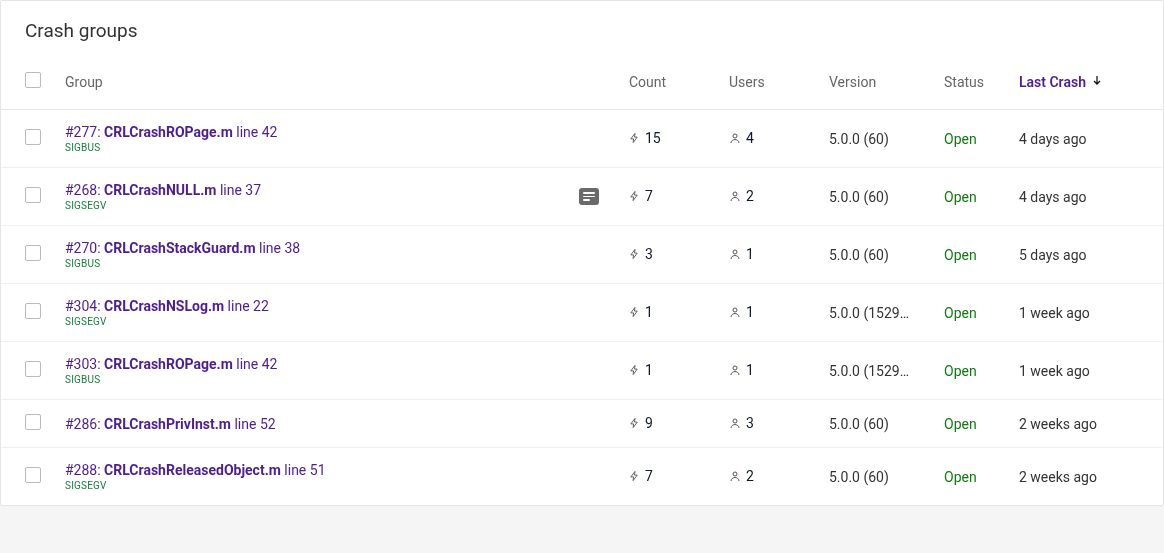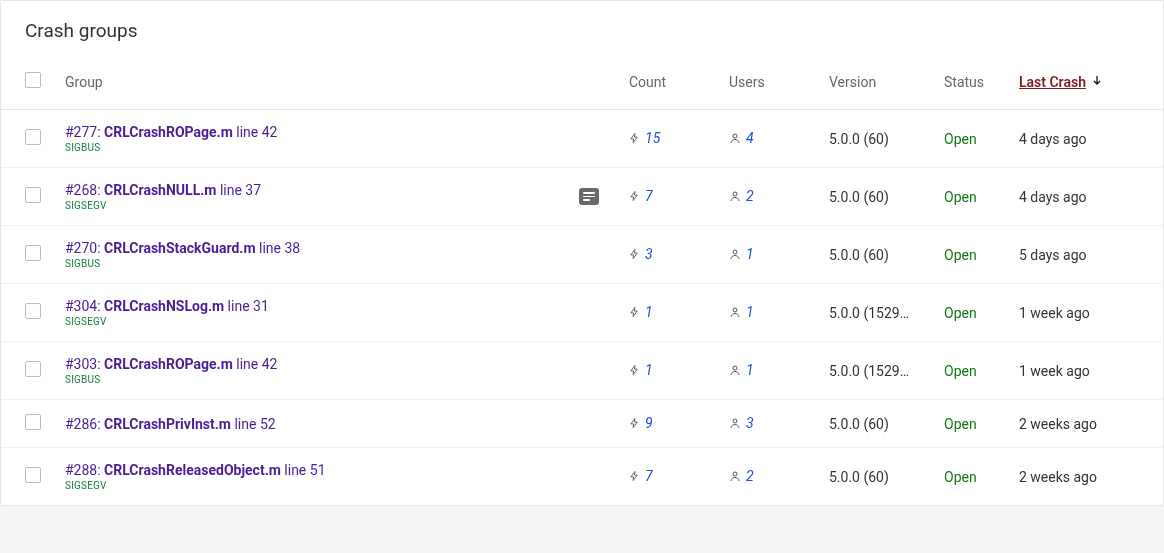--- a/index.html
+++ b/index.html
@@ -28,21 +28,21 @@
   font-size: 14px;
   color: #666;
 }
 .col-checkbox { width: 40px; flex-shrink: 0; }
 .col-group { flex: 1; min-width: 0; }
 .col-count { width: 100px; flex-shrink: 0; }
 .col-users { width: 100px; flex-shrink: 0; }
 .col-version { width: 115px; flex-shrink: 0; }
 .col-status { width: 75px; flex-shrink: 0; }
 .col-last { width: 120px; flex-shrink: 0; }
-.sort-col { color: #7f1d1d; font-weight: 600; display: inline-flex; gap: 5px; text-decoration: underline; }
+.sort-col { color: #4c1d95; font-weight: 600; display: inline-flex; gap: 5px; }
 .row {
   display: flex;
   align-items: center;
   padding: 14px 24px;
   border-bottom: 1px solid #f0f0f0;
 }
 .row:last-child { border-bottom: none; }
 input[type=checkbox] {
   width: 16px;
   height: 16px;
@@ -64,21 +64,21 @@
   display: flex;
   flex-direction: column;
   justify-content: center;
   gap: 2px;
   padding: 0 4px;
   flex-shrink: 0;
   margin-right: 30px;
 }
 .note-icon span { height: 1.5px; background: #fff; border-radius: 1px; }
 .note-icon span:nth-child(3) { width: 60%; }
-.icon-count, .icon-users { display: inline-flex; align-items: center; gap: 5px; color: #1d4ed8; font-style: italic; }
+.icon-count, .icon-users { display: inline-flex; align-items: center; gap: 5px; color: #0f172a; }
 .status-open { color: #0f7b0f; }
 .col-last-val { color: #333; }
 svg { display: block; }
 </style>
 </head>
 <body>
 
 <div class="panel">
   <div class="panel-title">Crash groups</div>
 
@@ -198,21 +198,21 @@
           </span></div>
         <div class="col-version">5.0.0 (60)</div>
         <div class="col-status status-open">Open</div>
         <div class="col-last col-last-val">5 days ago</div>
       </div>
       <div class="row">
         <div class="col-checkbox"><input type="checkbox" style=""></div>
         <div class="col-group">
           <div class="group-main">
             <div class="group-text">
-              <div class="group-title"><span>#304:</span> <span class="bold">CRLCrashNSLog.m</span> <span>line 31</span></div>
+              <div class="group-title"><span>#304:</span> <span class="bold">CRLCrashNSLog.m</span> <span>line 22</span></div>
               <div class="group-sub">SIGSEGV</div>
             </div>
           </div>
         </div>
         <div class="col-count"><span class="icon-count">
             <span>
               <svg width="11" height="14" viewBox="0 0 24 24" fill="none" stroke="#555" stroke-width="2">
                 <path d="M13 2L4 14h6l-1 8 9-12h-6l1-8z"></path>
               </svg>
             </span>

